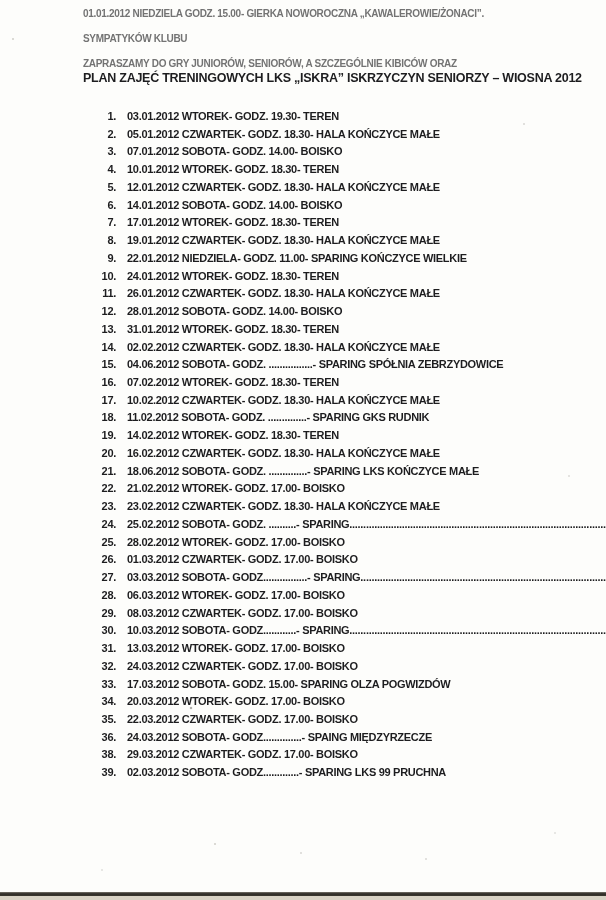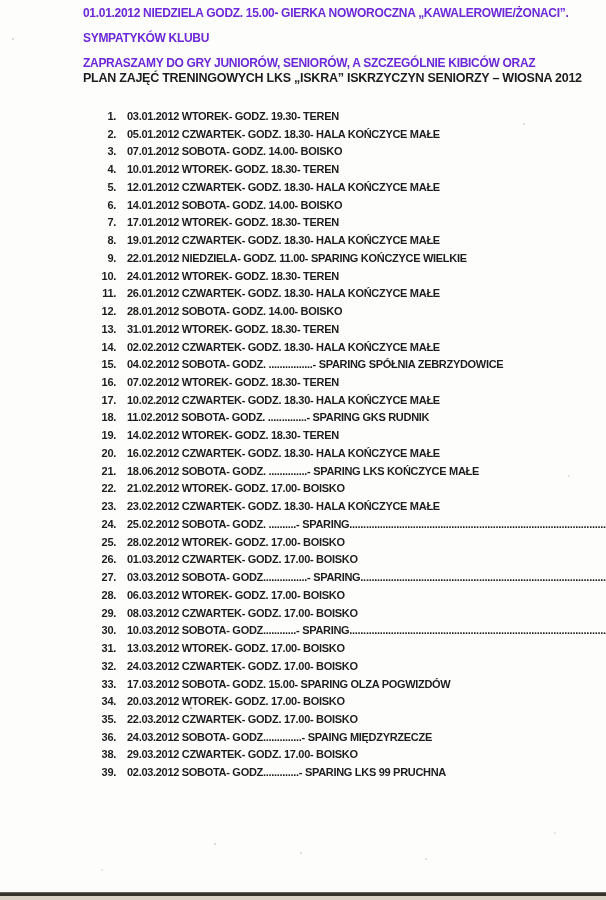--- a/index.html
+++ b/index.html
@@ -17,22 +17,22 @@
   }
   .page {
     position: absolute;
     inset: 0;
   }
   .announcement {
     position: absolute;
     left: 83px;
     top: 1px;
     width: 515px;
-    color: #6d28d9;
-    font-size: 12px;
+    color: #737373;
+    font-size: 10px;
     font-weight: 700;
     line-height: 25px;
     letter-spacing: -0.3px;
   }
   .announcement .ann-line {
     white-space: nowrap;
   }
   .doc-title {
     position: absolute;
     left: 83px;
@@ -184,21 +184,21 @@
       <span class="txt">31.01.2012 WTOREK- GODZ. 18.30- TEREN</span>
     </div>
 
     <div class="row">
       <span class="num">14.</span>
       <span class="txt">02.02.2012 CZWARTEK- GODZ. 18.30- HALA KOŃCZYCE MAŁE</span>
     </div>
 
     <div class="row">
       <span class="num">15.</span>
-      <span class="txt">04.02.2012 SOBOTA- GODZ. ................- SPARING SPÓŁNIA ZEBRZYDOWICE</span>
+      <span class="txt">04.06.2012 SOBOTA- GODZ. ................- SPARING SPÓŁNIA ZEBRZYDOWICE</span>
     </div>
 
     <div class="row">
       <span class="num">16.</span>
       <span class="txt">07.02.2012 WTOREK- GODZ. 18.30- TEREN</span>
     </div>
 
     <div class="row">
       <span class="num">17.</span>
       <span class="txt">10.02.2012 CZWARTEK- GODZ. 18.30- HALA KOŃCZYCE MAŁE</span>

